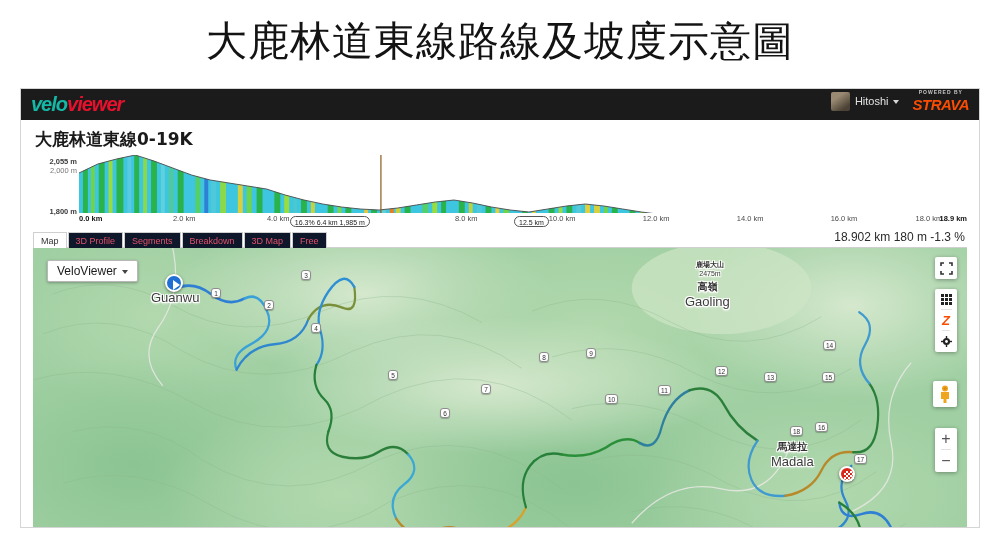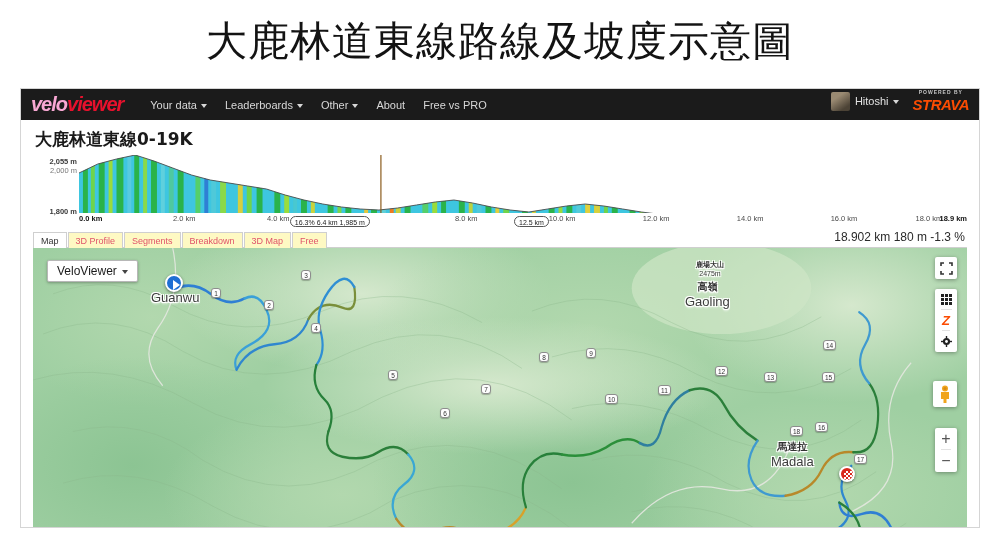--- a/index.html
+++ b/index.html
@@ -41,21 +41,21 @@
     position: relative;
   }
   .brand {
     margin-left: 10px;
     font-size: 20px;
     font-weight: bold;
     font-style: italic;
     letter-spacing: -1px;
     display: flex; align-items: baseline;
   }
-  .brand .velo { color: #f9a8d4; }
+  .brand .velo { color: #14b8a6; }
   .brand .viewer { color: #e8112d; }
 
   .nav-items { display: flex; align-items: center; margin-left: 18px; }
   .nav-item {
     color: #d8d8d8;
     font-size: 11px;
     padding: 5px 9px;
     white-space: nowrap;
     cursor: pointer;
   }
@@ -155,21 +155,21 @@
     margin: 2px 12px 0 12px;
     border-bottom: 1px solid #cfcfcf;
   }
   .tabs { display: flex; align-items: flex-end; height: 19px; }
   .tab {
     font-size: 9px;
     padding: 3px 7px 2px 7px;
     color: #e0536a;
     border: 1px solid #cfcfcf;
     border-bottom: none;
-    background: #fef9c3;
+    background: #0f172a;
     margin-right: 1px;
     cursor: pointer;
     white-space: nowrap;
   }
   .tab.active { color: #333; background: #ffffff; font-weight: normal; }
   .route-stats {
     position: absolute; right: 2px; bottom: 3px;
     font-size: 12px; color: #2a2a2a;
     white-space: nowrap;
   }
@@ -325,27 +325,20 @@
 <body>
 
 <div class="page-title">大鹿林道東線路線及坡度示意圖</div>
 
 <div class="shot">
 
   <div class="navbar">
     <div class="brand">
       <span class="velo">velo</span>
         <span class="viewer">viewer</span>
-    </div>
-    <div class="nav-items">
-      <div class="nav-item"><span>Your data</span><span class="caret"></span></div>
-      <div class="nav-item"><span>Leaderboards</span><span class="caret"></span></div>
-      <div class="nav-item"><span>Other</span><span class="caret"></span></div>
-      <div class="nav-item">About</div>
-      <div class="nav-item">Free vs PRO</div>
     </div>
     <div class="nav-right">
       <div class="avatar"></div>
       <div class="user-name"><span>Hitoshi</span><span class="caret"></span></div>
       <div class="strava">
         <span class="powered">POWERED BY</span>
         <span class="logo">STRAVA</span>
       </div>
     </div>
   </div>

